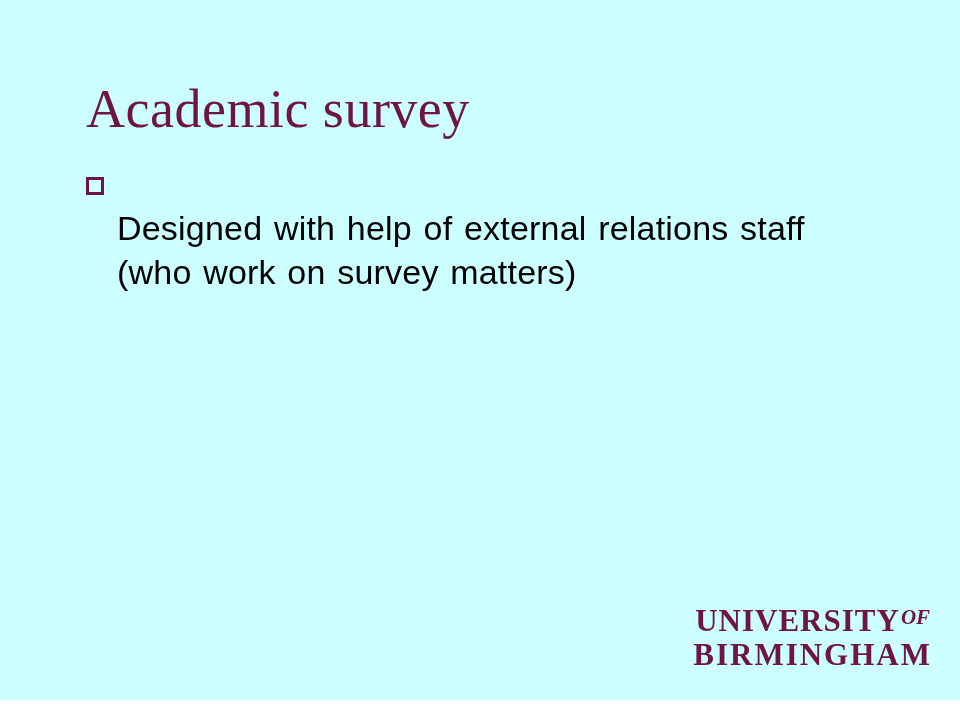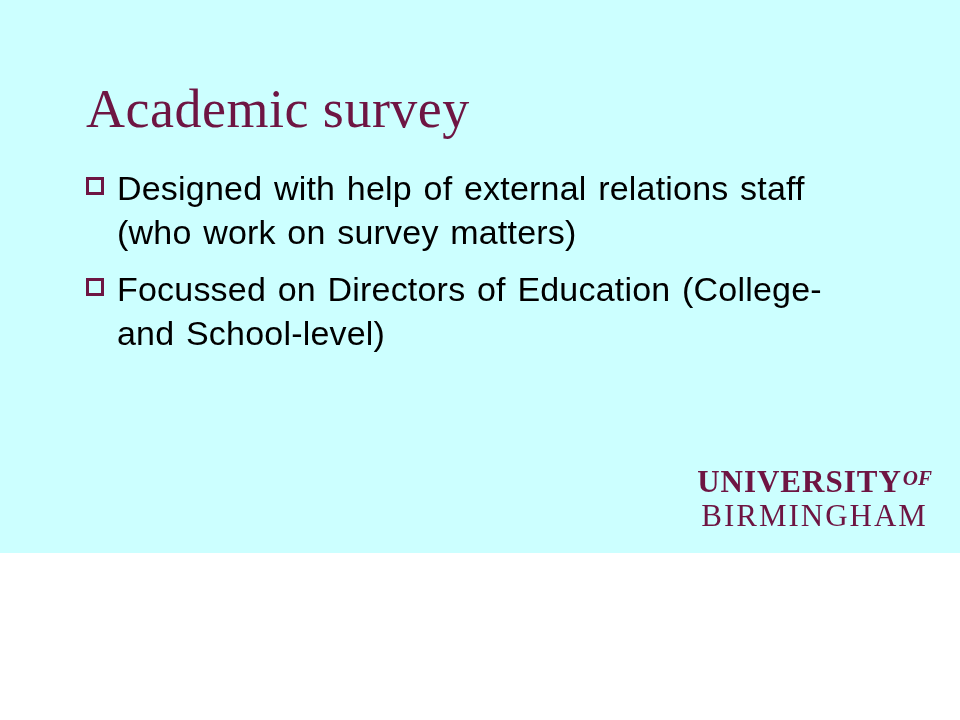--- a/index.html
+++ b/index.html
@@ -8,21 +8,21 @@
     --body:#000000;
   }
   html,body{margin:0;padding:0;}
   body{
     width:960px;height:720px;
     font-family:"Liberation Sans", sans-serif;
     background:#fff;
   }
   .slide{
     position:relative;
-    width:960px;height:553px;
+    width:960px;height:700px;
     background:var(--bg);
     overflow:hidden;
     box-sizing:border-box;
   }
   .slide-title{
     position:absolute;
     left:86px;top:78px;
     margin:0;
     font-family:"Liberation Serif", serif;
     font-weight:400;
@@ -50,24 +50,25 @@
     margin-top:11px;
     margin-right:13px;
     background:transparent;
   }
   .bullet-text{
     font-size:34px;
     line-height:44px;
     color:var(--body);
     letter-spacing:0.2px;
     word-spacing:2px;
+    margin-top:40px;
   }
   .uob-logo{
     position:absolute;
-    right:28px;bottom:22px;
+    right:28px;bottom:30px;
     color:var(--maroon);
     font-family:"Liberation Serif", serif;
     text-align:center;
     line-height:1.0;
   }
   .uob-line1{
     font-size:31px;
     font-weight:700;
     letter-spacing:1px;
     white-space:nowrap;
@@ -76,42 +77,38 @@
     font-size:21px;
     font-style:italic;
     font-weight:700;
     letter-spacing:0;
     position:relative;
     top:-7px;
     margin-left:1px;
   }
   .uob-line2{
     font-size:31px;
-    font-weight:400;
+    font-weight:700;
     letter-spacing:2px;
     margin-top:3px;
     white-space:nowrap;
   }
 </style>
 </head>
 <body>
 
 <div class="slide">
 
   <h1 class="slide-title">Academic survey</h1>
 
   <ul class="bullet-list">
     <li class="bullet-item">
       <span class="bullet-square"></span>
       <span class="bullet-text">Designed with help of external relations staff (who work on survey matters)</span>
     </li>
-    <li class="bullet-item">
-      <span class="bullet-square"></span>
-      <span class="bullet-text">Focussed on Directors of Education (College- and School-level)</span>
-    </li>
   </ul>
 
   <div class="uob-logo">
     <div class="uob-line1">
       <span>UNIVERSITY</span><span class="uob-of">OF</span>
     </div>
     <div class="uob-line2">BIRMINGHAM</div>
   </div>
 
 </div>

